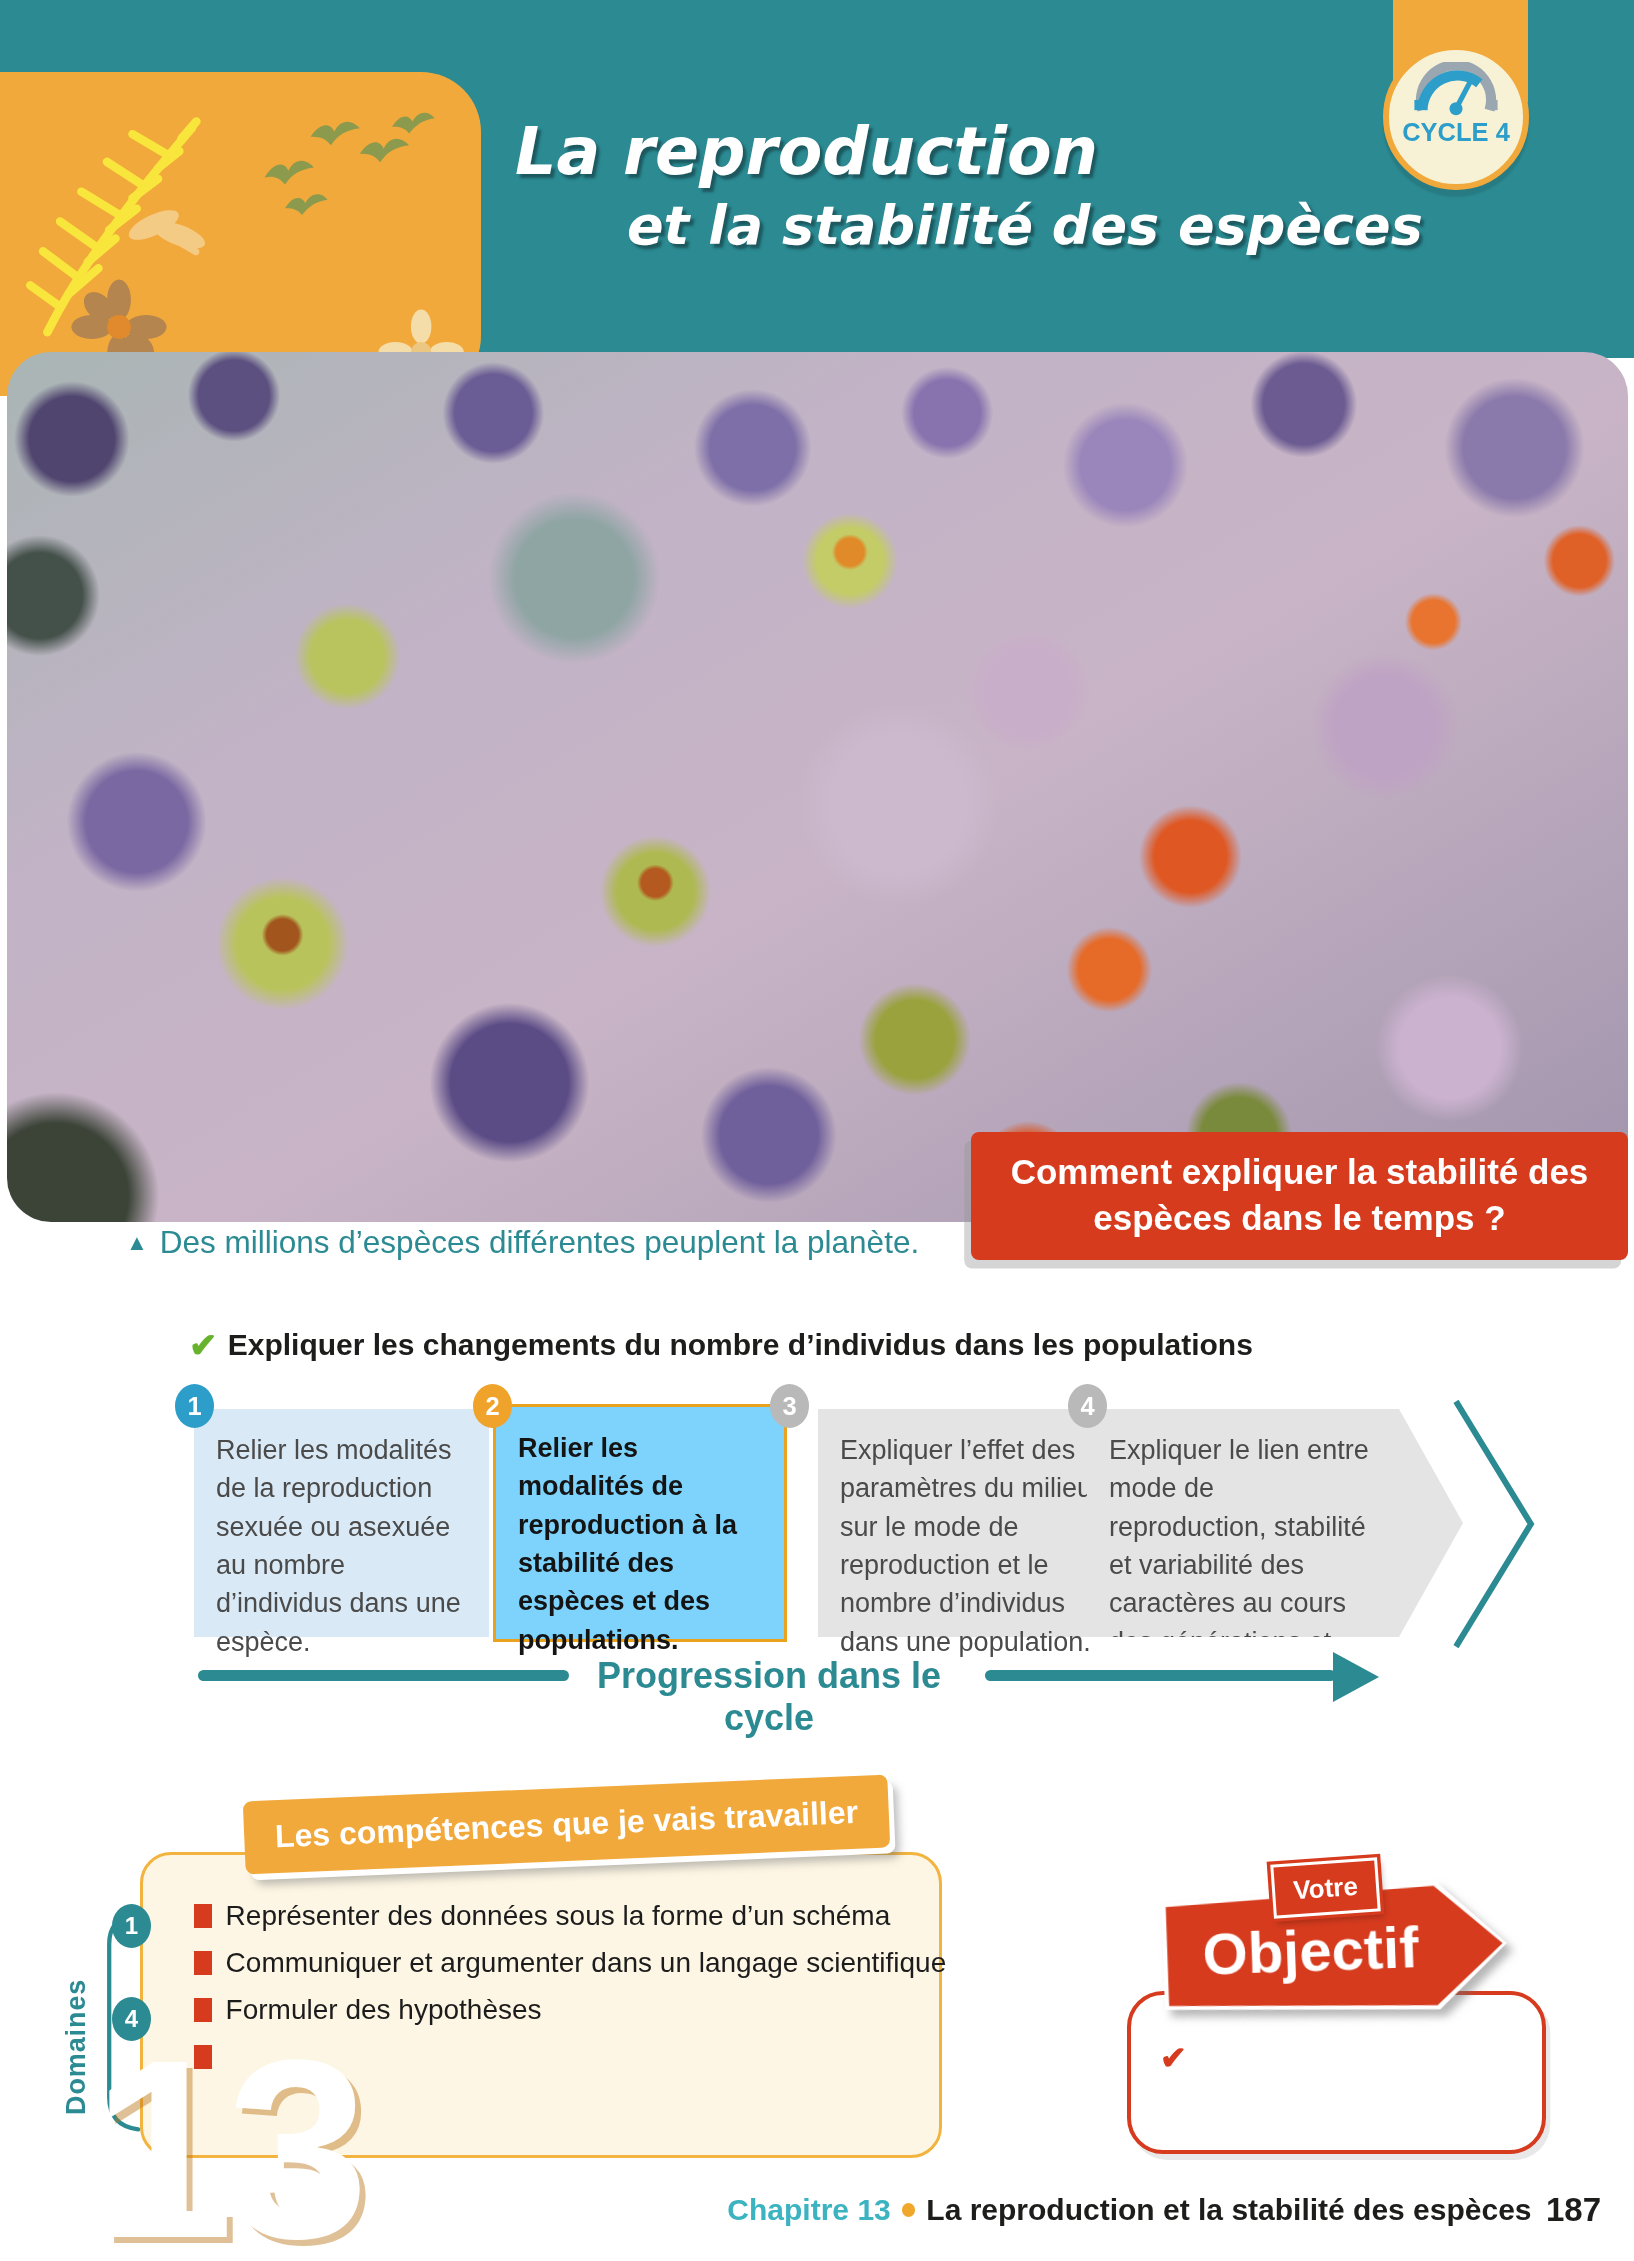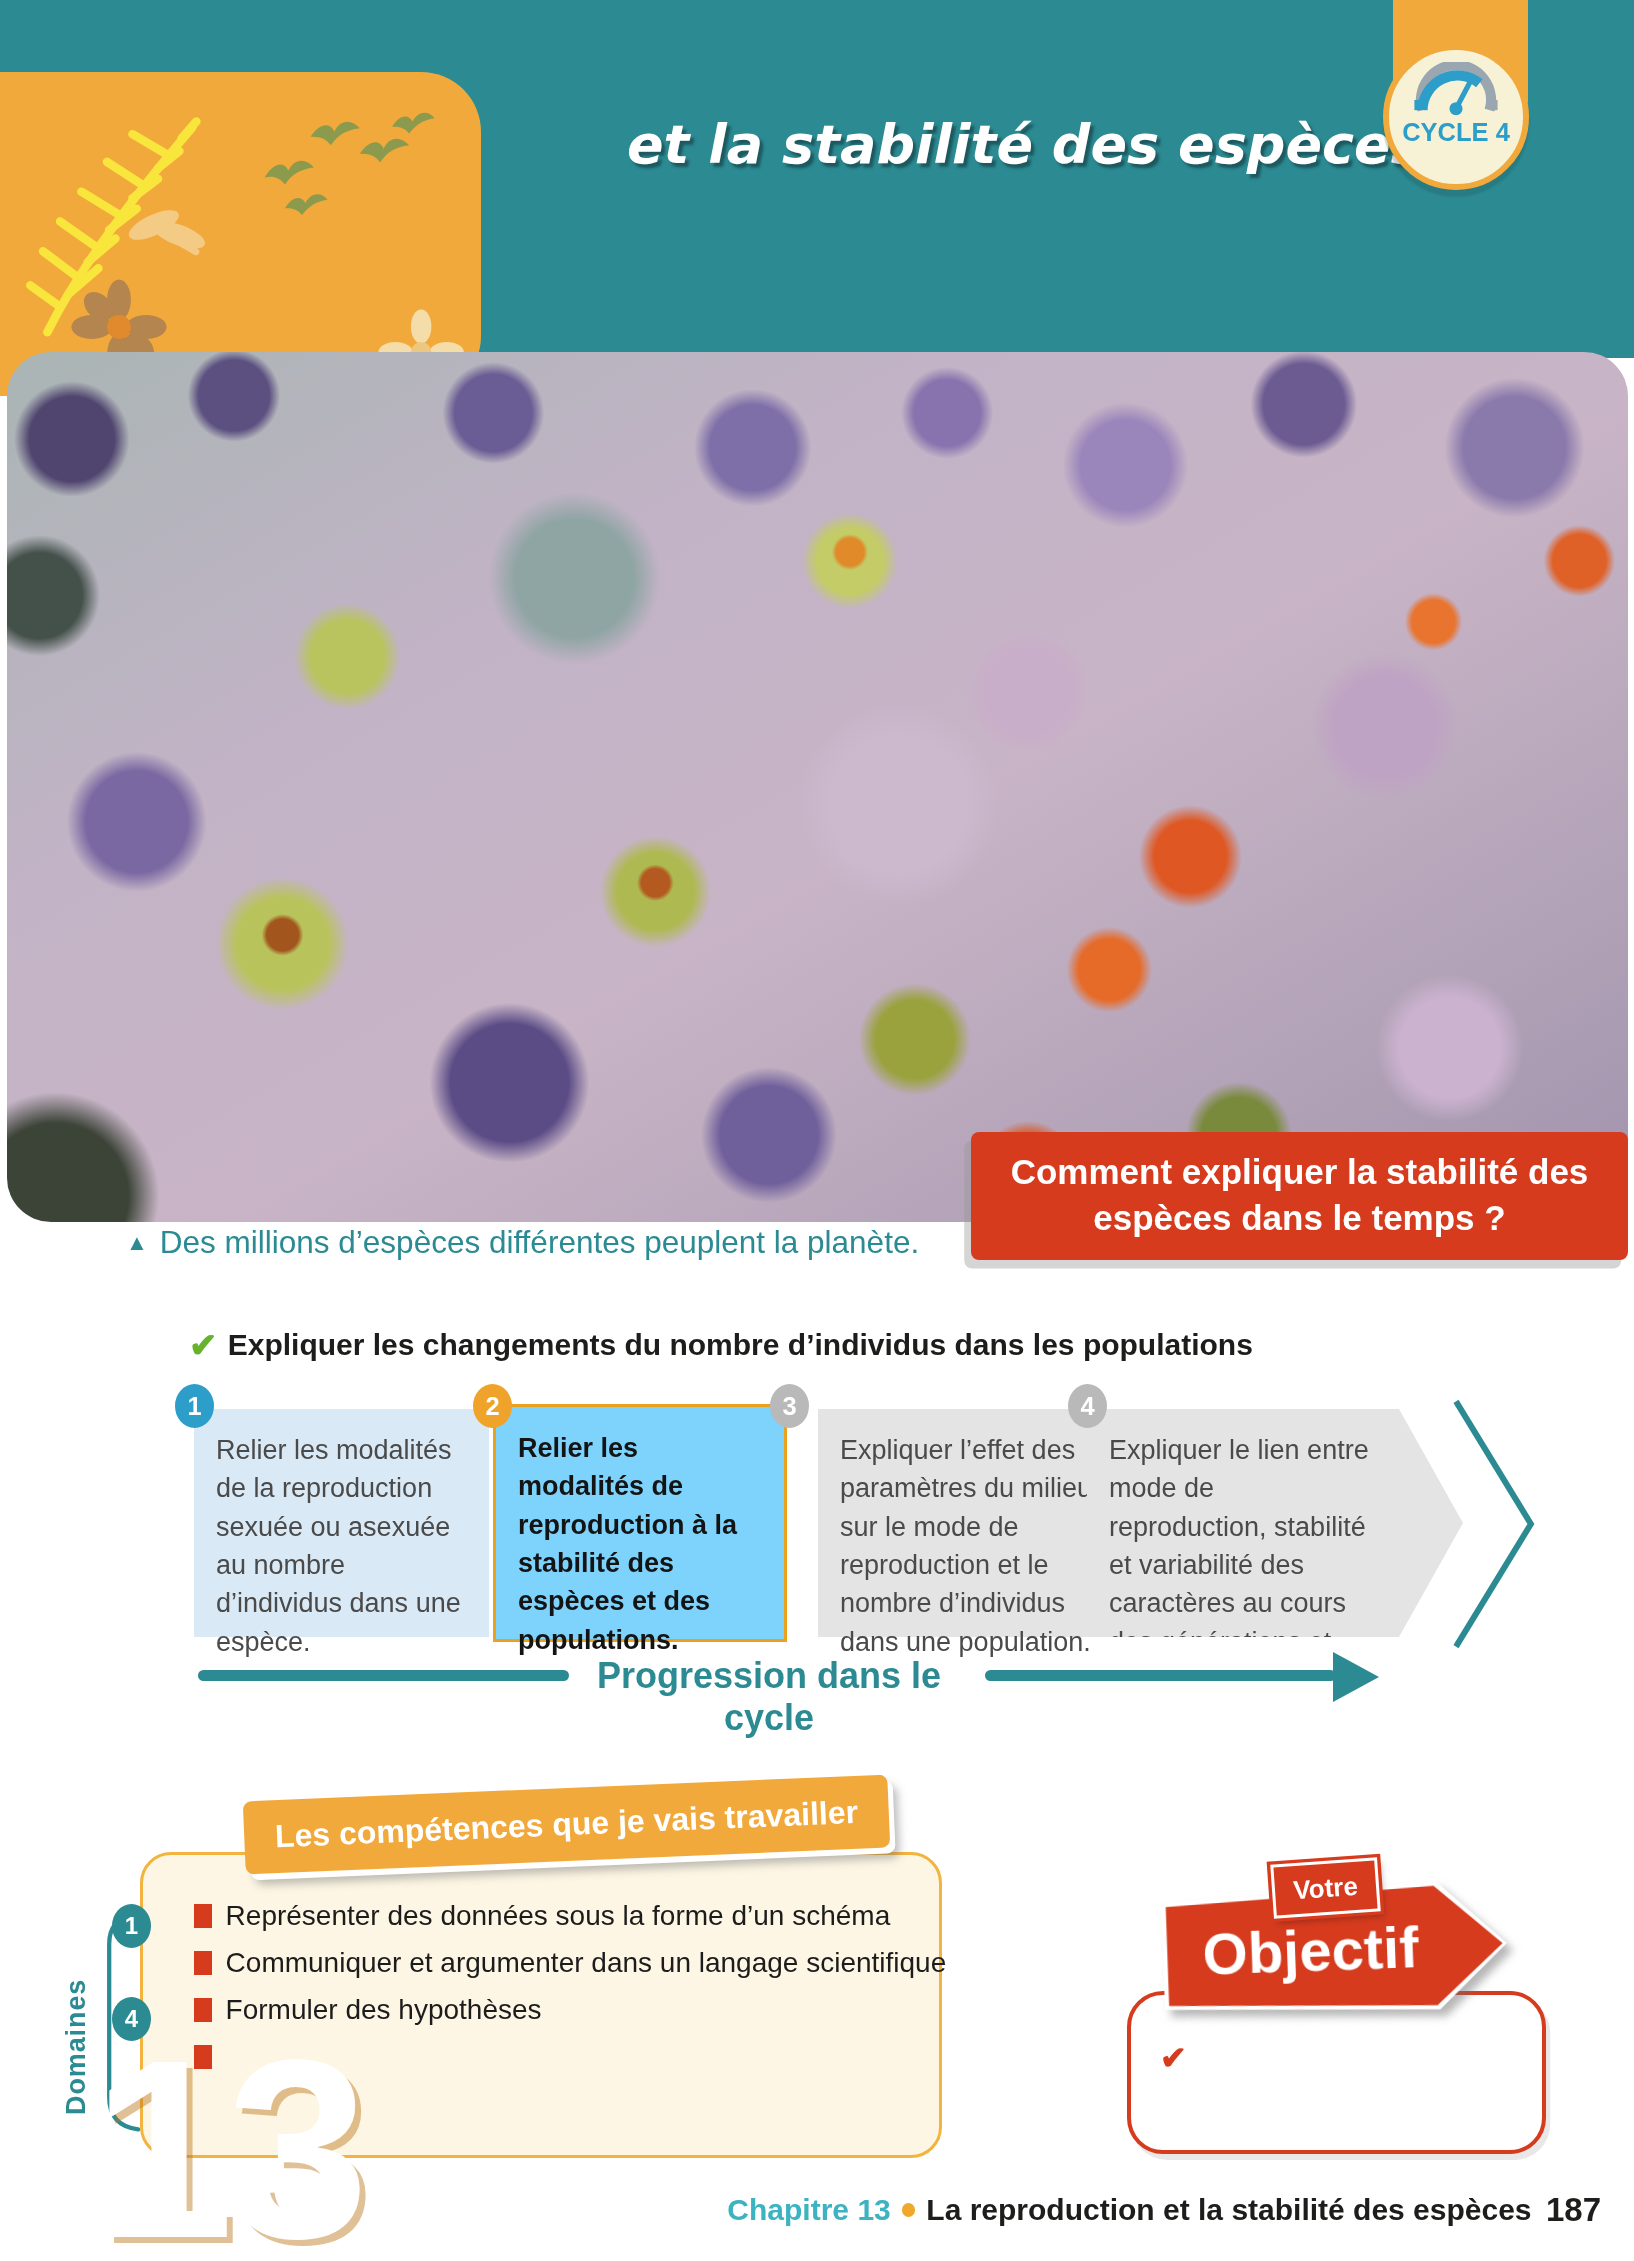--- a/index.html
+++ b/index.html
@@ -227,20 +227,21 @@
         <ellipse cx="27" cy="42" rx="6" ry="10"></ellipse>
       <ellipse cx="12" cy="27" rx="10" ry="6"></ellipse>
         <ellipse cx="42" cy="27" rx="10" ry="6"></ellipse>
     </g>
     <circle cx="27" cy="27" r="6" fill="#eccd8e"></circle>
   </svg>
 </div>
 <div class="chapter-number">13</div>
 
 <div class="title-block">
+  <div class="title-line1">La reproduction</div>
   <div class="title-line2">et la stabilité des espèces</div>
 </div>
 
 <div class="badge-tab"></div>
 <div class="badge-circle">
   <svg class="badge-gauge" viewBox="0 0 120 74">
     <path d="M14 66 A48 48 0 1 1 106 66" fill="none" stroke="#9aa7b0" stroke-width="14"></path>
     <path d="M14 66 A48 48 0 0 1 92 29" fill="none" stroke="#2d9ec9" stroke-width="14"></path>
     <line x1="8" y1="66" x2="8" y2="52" stroke="#2d9ec9" stroke-width="10"></line>
     <line x1="112" y1="66" x2="112" y2="52" stroke="#9aa7b0" stroke-width="10"></line>

